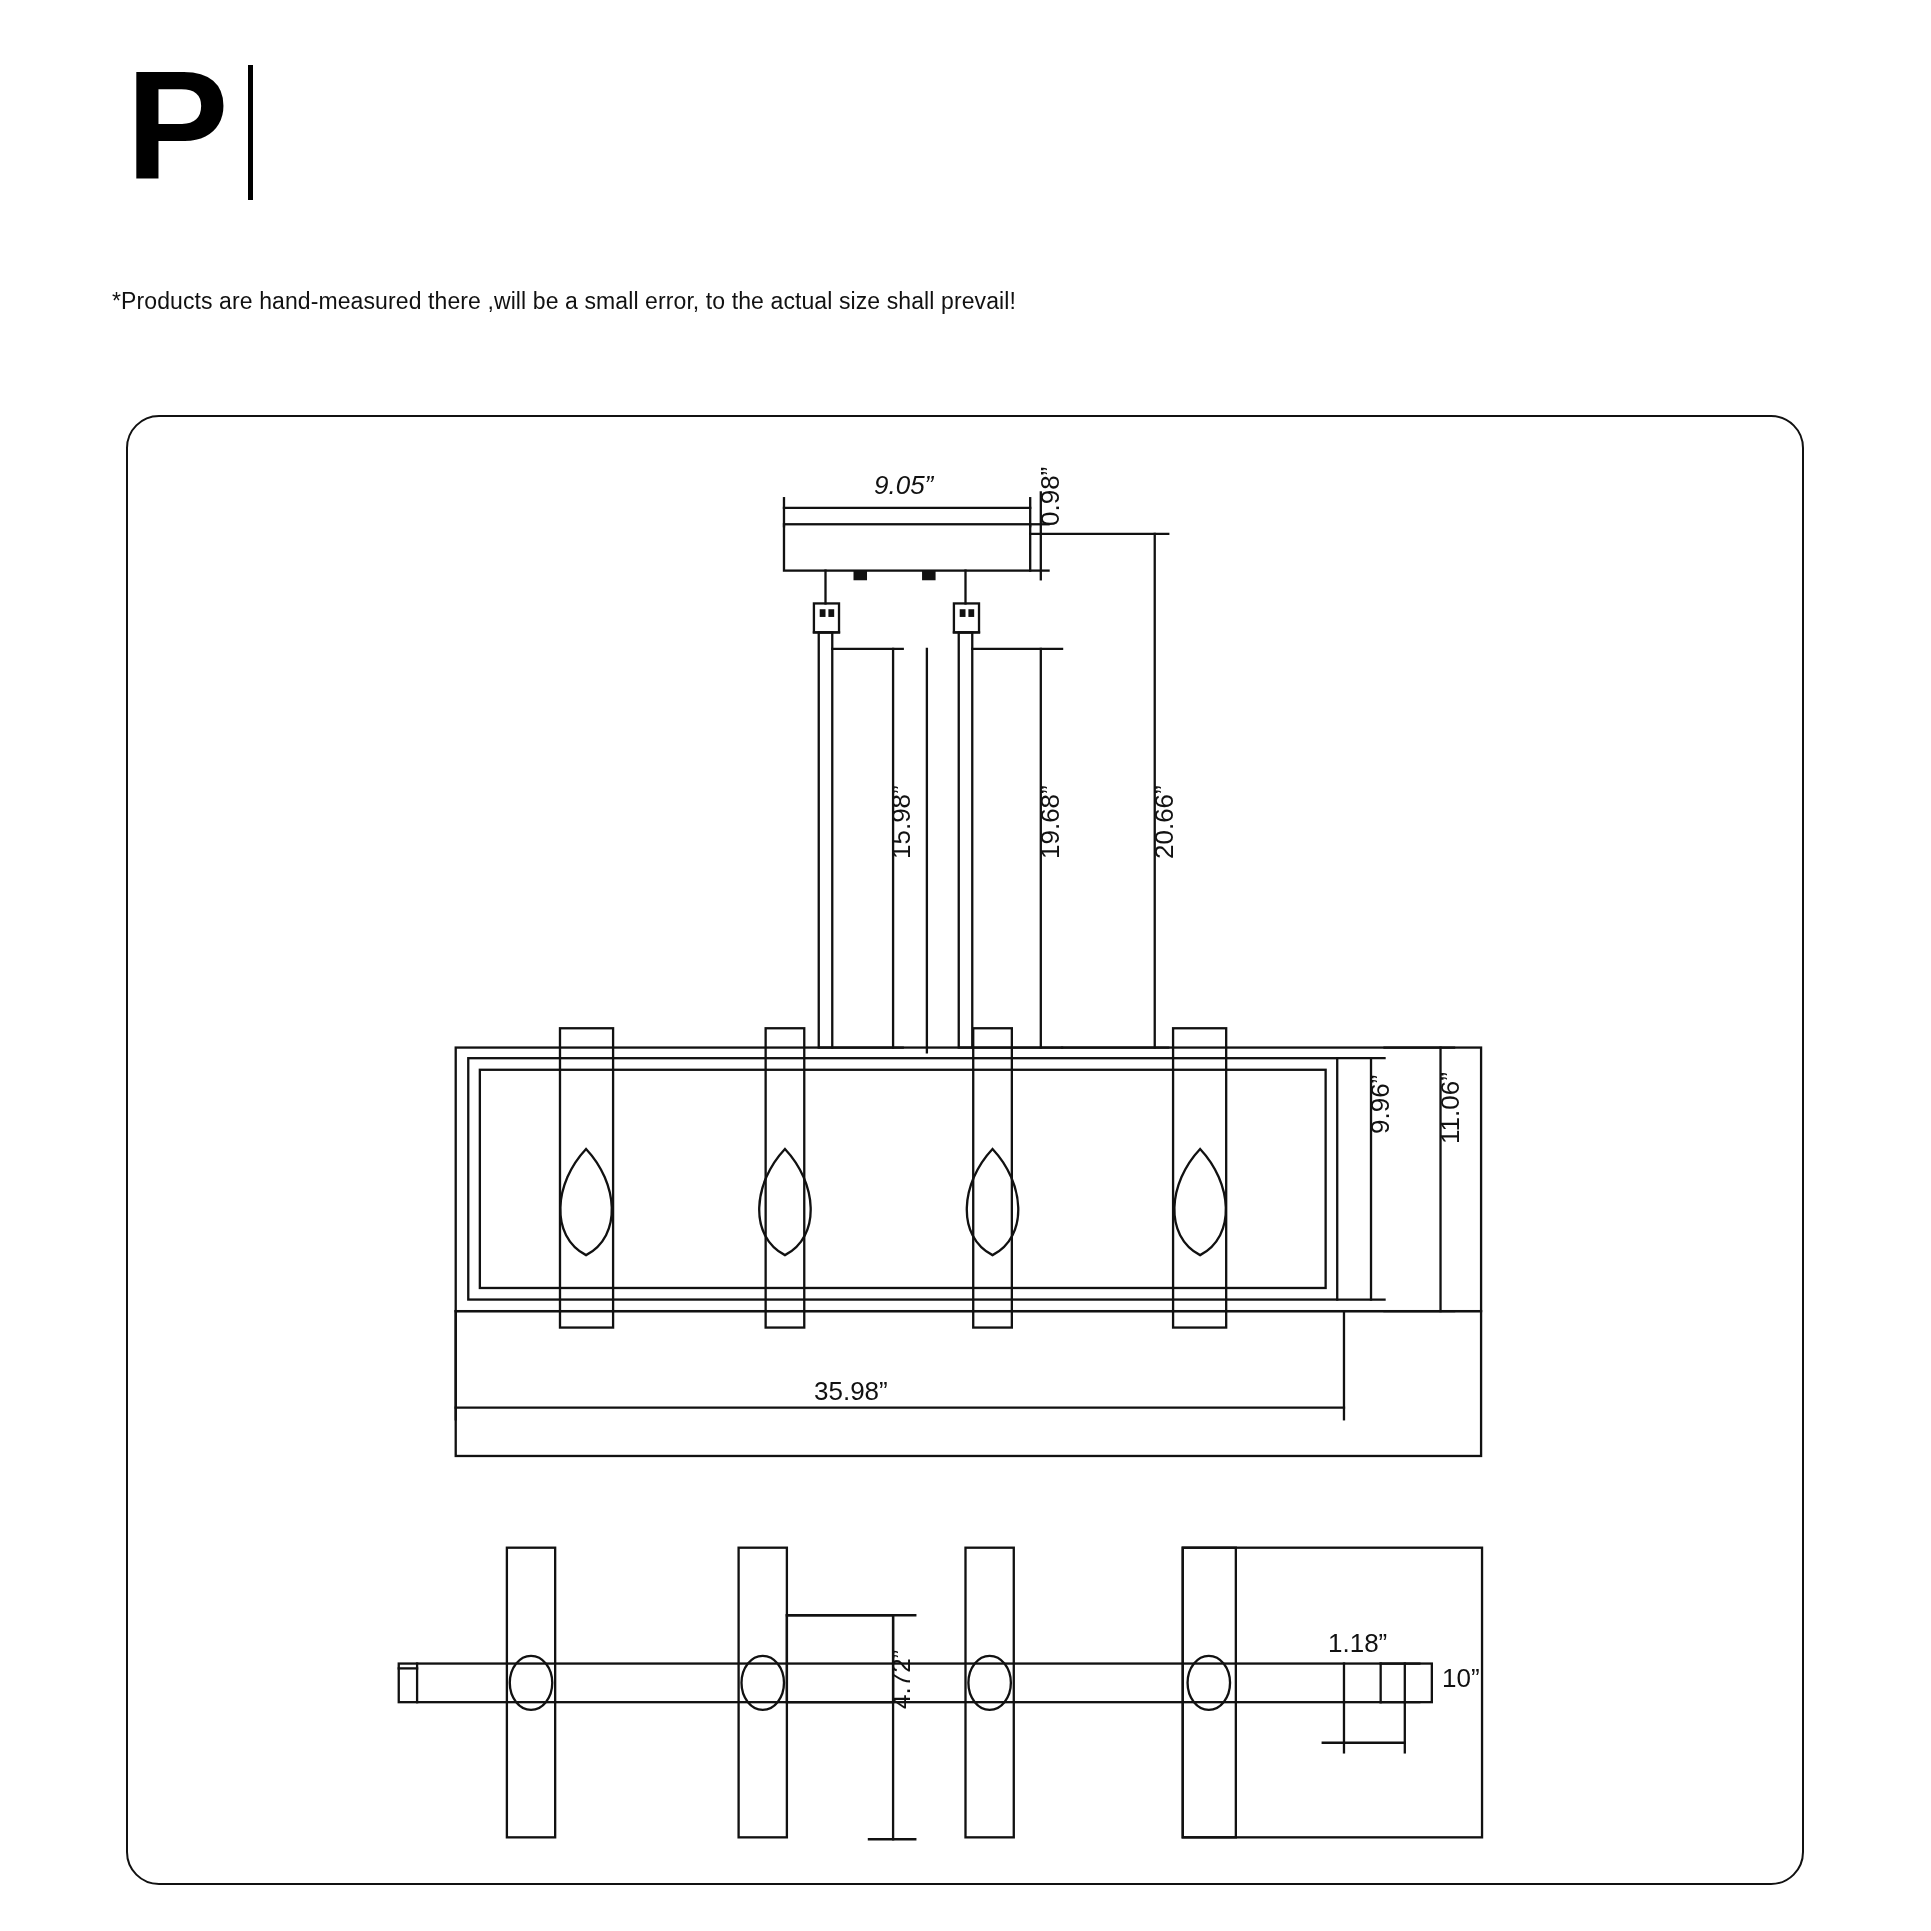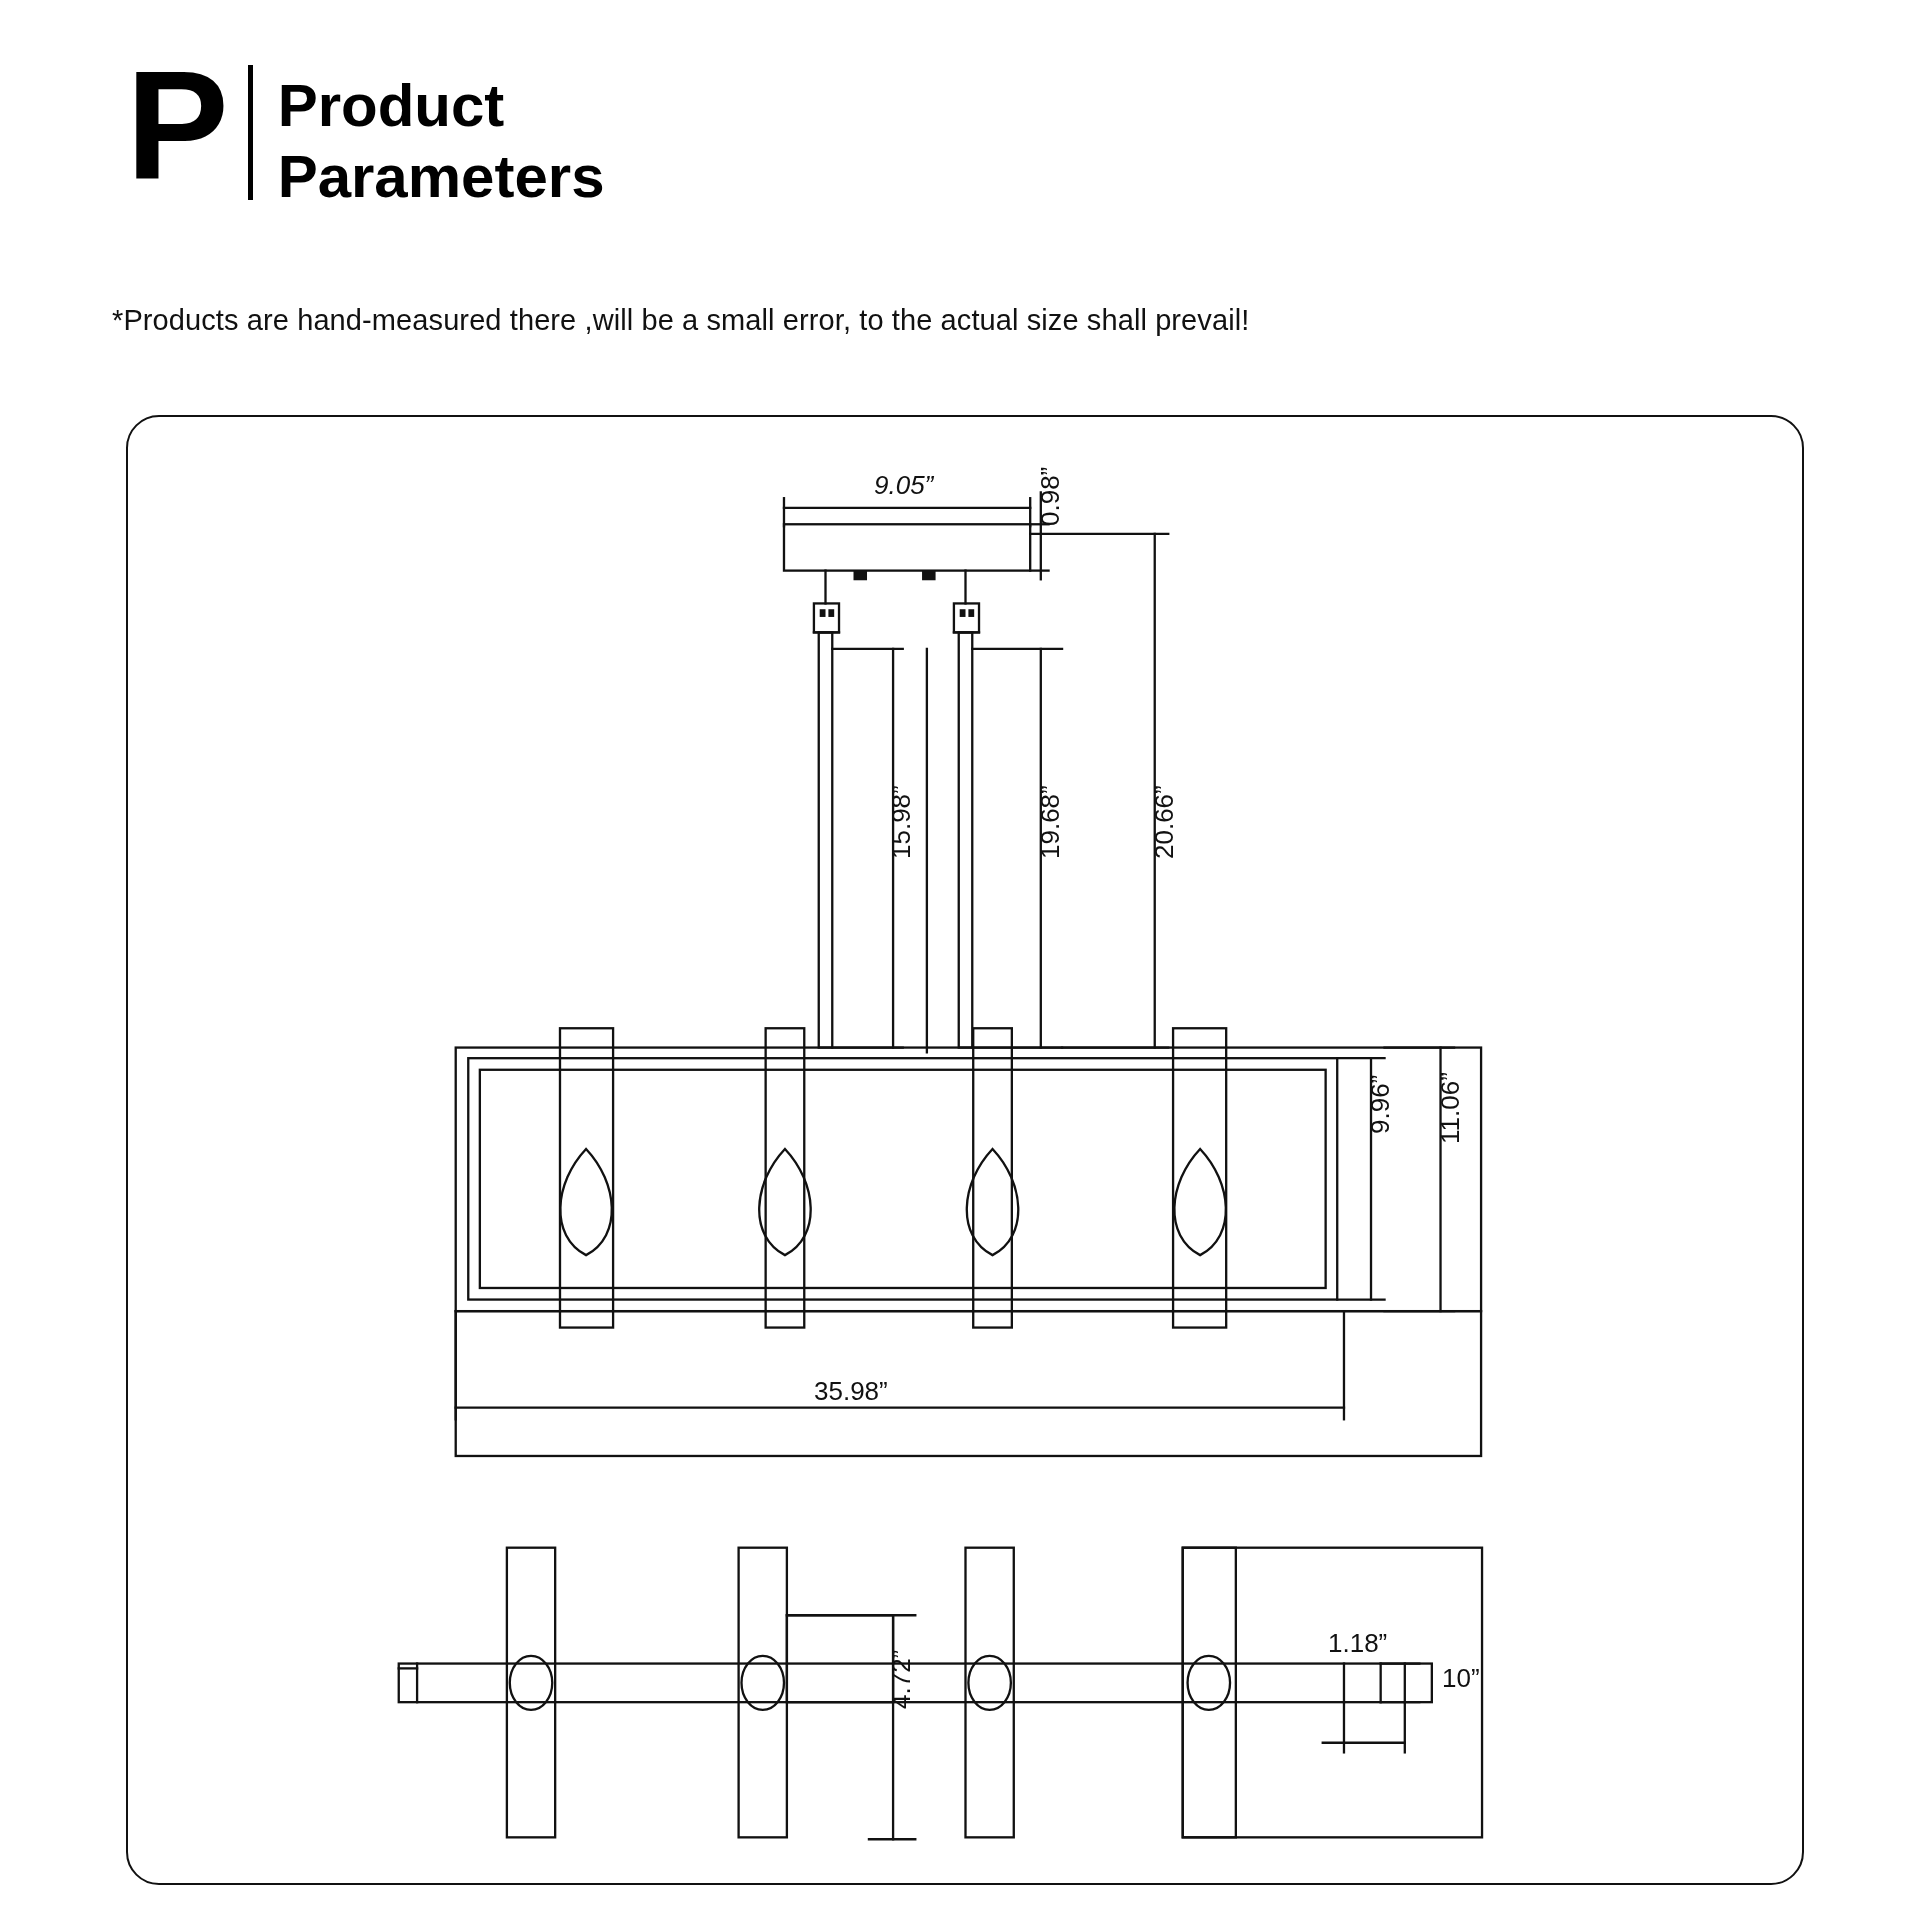--- a/index.html
+++ b/index.html
@@ -42,22 +42,22 @@
     font-size: 60px;
     line-height: 71px;
     font-weight: bold;
     color: #000;
     padding-top: 17.4px;
     white-space: pre-line;
   }
   #subtitle {
     position: absolute;
     left: 112px;
-    top: 304px;
-    font-size: 29px;
+    top: 288px;
+    font-size: 23px;
     color: #111;
     letter-spacing: 0.1px;
   }
 
   
   #frame {
     position: absolute;
     left: 126px;
     top: 415px;
     width: 1678px;
@@ -86,22 +86,20 @@
     transform: rotate(-90deg);
     transform-origin: left top;
   }
 </style>
 </head>
 <body>
 
 <div id="header">
   <div id="header-letter">P</div>
   <div id="header-rule"></div>
-  <div id="header-title">Product
-Parameters</div>
 </div>
 
 <div id="subtitle">*Products are hand-measured there ,will be a small error, to the actual size shall prevail!</div>
 
 <div id="frame"></div>
 
 <div id="canvas-wrap">
 <svg width="1931" height="1931" viewBox="0 0 2000 2000" style="position:absolute;left:0;top:0;">
   <g fill="none" stroke="#111" stroke-width="2.4" stroke-linecap="square">
 

